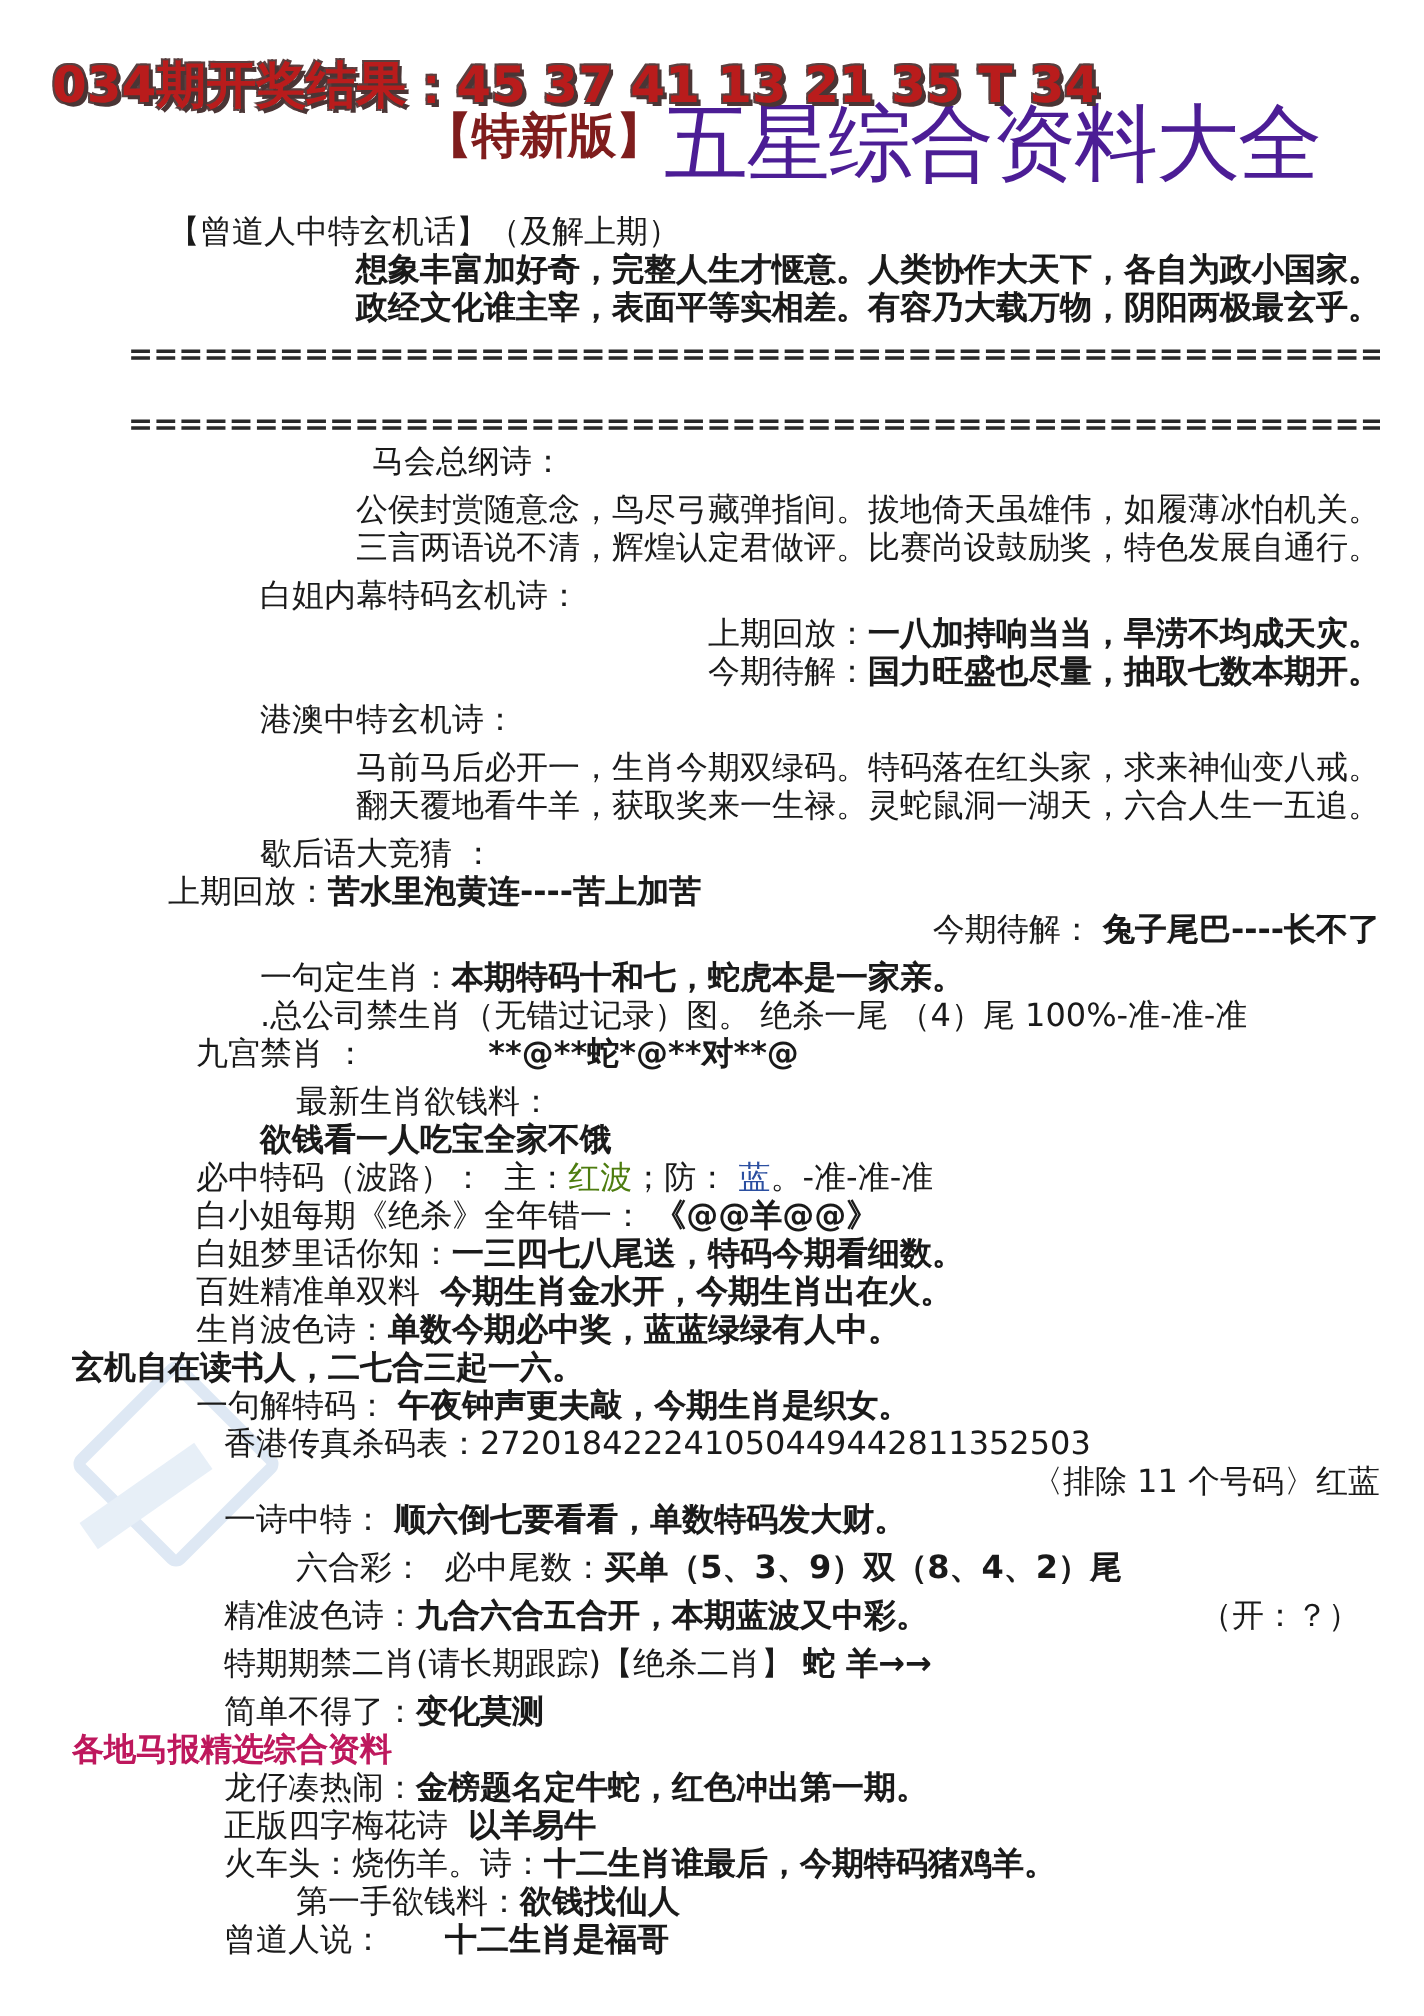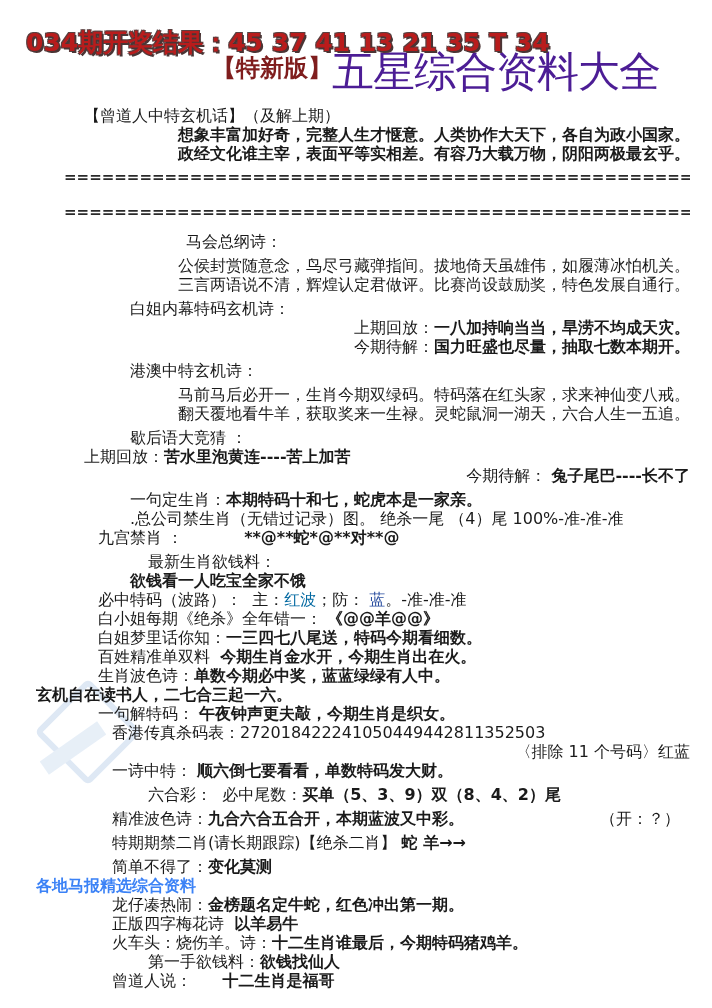--- a/index.html
+++ b/index.html
@@ -39,21 +39,21 @@
   .divider{font-weight:bold;color:#2a2a2a;letter-spacing:0px;font-size:15px;line-height:18px;}
   .ind0{padding-left:0px;}
   .ind1{padding-left:28px;text-align:right;}
   .ind2{padding-left:48px;}
   .ind3{padding-left:62px;}
   .ind4{padding-left:76px;}
   .ind5{padding-left:94px;}
   .ind6{padding-left:112px;}
   .ind7{padding-left:150px;}
   .g1{margin-top:5px;}
-  .g2{margin-top:11px;}
+  .g2{}
   .g3{margin-top:17px;}
 
   
   .watermark{
     position:absolute;left:44px;top:686px;width:80px;height:100px;z-index:0;opacity:0.55;
     pointer-events:none;
   }
   .watermark .rib1{
     position:absolute;left:6px;top:8px;width:64px;height:64px;
     border:6px solid #c4d6ec;transform:rotate(45deg);border-radius:6px;
@@ -96,35 +96,35 @@
       <div class="line ind1 g1"><span>马前马后必开一，生肖今期双绿码。特码落在红头家，求来神仙变八戒。</span></div>
       <div class="line ind1"><span>翻天覆地看牛羊，获取奖来一生禄。灵蛇鼠洞一湖天，六合人生一五追。</span></div>
       <div class="line ind5 g1"><span>歇后语大竞猜 ：</span></div>
       <div class="line ind2"><span>上期回放：</span><span class="b">苦水里泡黄连----苦上加苦</span></div>
       <div class="line ind1"><span>今期待解： </span><span class="b">兔子尾巴----长不了</span></div>
       <div class="line ind5 g1"><span>一句定生肖：</span><span class="b">本期特码十和七，蛇虎本是一家亲。</span></div>
       <div class="line ind5"><span>.总公司禁生肖（无错过记录）图。 绝杀一尾 （4）尾 100%-准-准-准</span></div>
       <div class="line ind3"><span>九宫禁肖 ：            </span><span class="b">**@**蛇*@**对**@</span></div>
       <div class="line ind6 g1"><span>最新生肖欲钱料：</span></div>
       <div class="line ind5"><span class="b">欲钱看一人吃宝全家不饿</span></div>
-      <div class="line ind3"><span>必中特码（波路）：  主：</span><span style="color: #0369a1;">红波</span><span>；防： </span><span style="color: rgb(43, 79, 160);">蓝</span><span>。-准-准-准</span></div>
+      <div class="line ind3"><span>必中特码（波路）：  主：</span><span style="color: #4d7c0f;">红波</span><span>；防： </span><span style="color: rgb(43, 79, 160);">蓝</span><span>。-准-准-准</span></div>
       <div class="line ind3"><span>白小姐每期《绝杀》全年错一： </span><span class="b">《@@羊@@》</span></div>
       <div class="line ind3"><span>白姐梦里话你知：</span><span class="b">一三四七八尾送，特码今期看细数。</span></div>
       <div class="line ind3"><span>百姓精准单双料  </span><span class="b">今期生肖金水开，今期生肖出在火。</span></div>
       <div class="line ind3"><span>生肖波色诗：</span><span class="b">单数今期必中奖，蓝蓝绿绿有人中。</span></div>
       <div class="line ind8"><span class="b">玄机自在读书人，二七合三起一六。</span></div>
       <div class="line ind3"><span>一句解特码： </span><span class="b">午夜钟声更夫敲，今期生肖是织女。</span></div>
       <div class="line ind4"><span>香港传真杀码表：272018422241050449442811352503</span></div>
       <div class="line ind1"><span>〈排除 11 个号码〉红蓝</span></div>
       <div class="line ind4"><span>一诗中特： </span><span class="b">顺六倒七要看看，单数特码发大财。</span></div>
       <div class="line ind6 g1"><span>六合彩：  必中尾数：</span><span class="b">买单（5、3、9）双（8、4、2）尾</span></div>
       <div class="line ind4 g1"><span>精准波色诗：</span><span class="b">九合六合五合开，本期蓝波又中彩。</span><span class="right">（开：？）</span></div>
       <div class="line ind4 g1"><span>特期期禁二肖(请长期跟踪)【绝杀二肖】 </span><span class="b">蛇 羊→→</span></div>
       <div class="line ind4 g1"><span>简单不得了：</span><span class="b">变化莫测</span></div>
-      <div class="line ind0"><span class="b" style="color: #3b82f6;">各地马报精选综合资料</span></div>
+      <div class="line ind0"><span class="b" style="color: #be185d;">各地马报精选综合资料</span></div>
       <div class="line ind4"><span>龙仔凑热闹：</span><span class="b">金榜题名定牛蛇，红色冲出第一期。</span></div>
       <div class="line ind4"><span>正版四字梅花诗  </span><span class="b">以羊易牛</span></div>
       <div class="line ind4"><span>火车头：烧伤羊。诗：</span><span class="b">十二生肖谁最后，今期特码猪鸡羊。</span></div>
       <div class="line ind6"><span>第一手欲钱料：</span><span class="b">欲钱找仙人</span></div>
       <div class="line ind4"><span>曾道人说：      </span><span class="b">十二生肖是福哥</span></div>
     </div>
 
 </div>
 
 </body></html>

